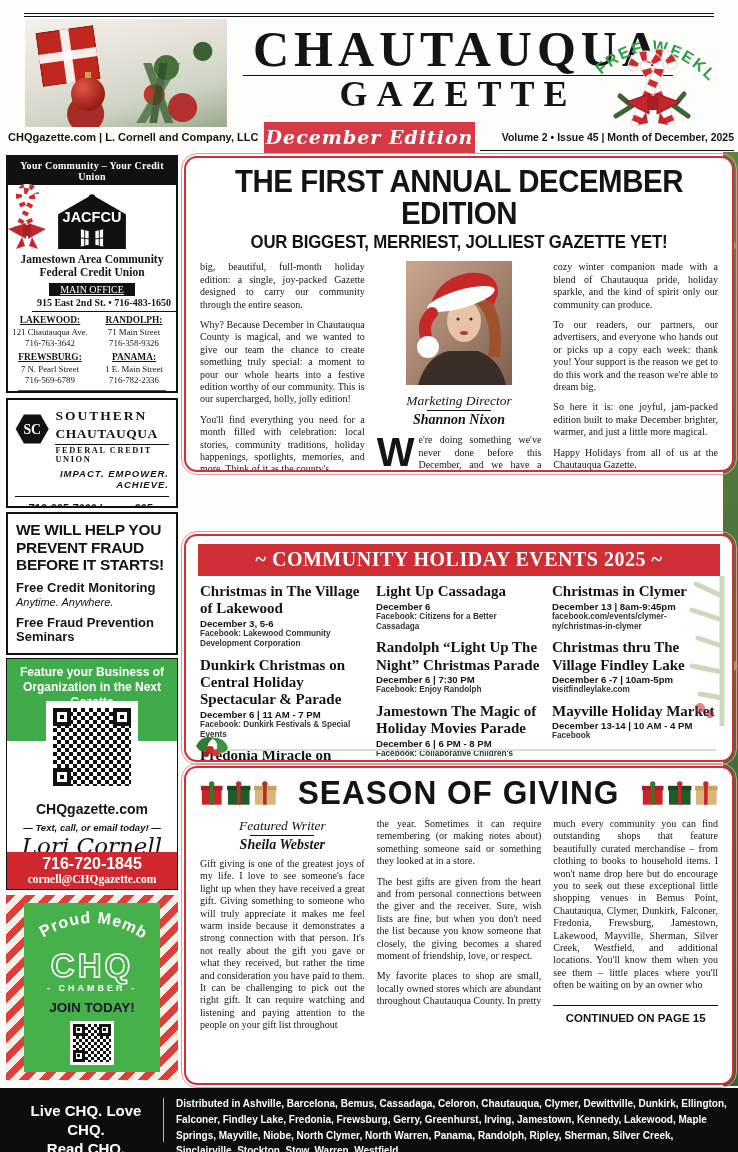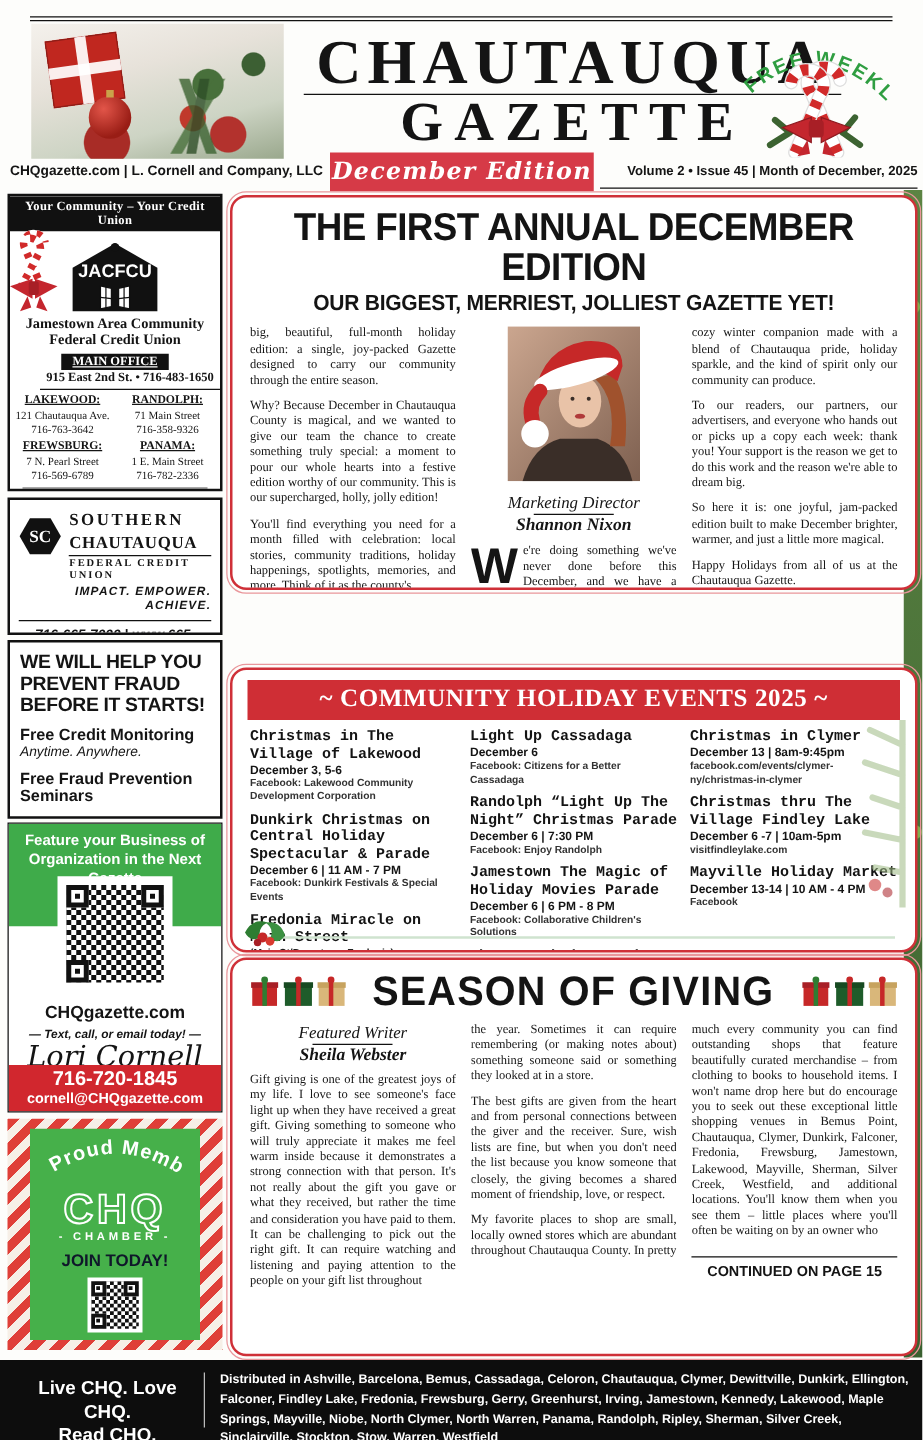--- a/index.html
+++ b/index.html
@@ -28,21 +28,21 @@
   .hero-pine { position:absolute; right:8px; bottom:4px; width:120px; height:60px;
     background:
       linear-gradient(100deg, transparent 46%, #2f4f28 47% 52%, transparent 53%),
       linear-gradient(70deg, transparent 46%, #3c6331 47% 52%, transparent 53%),
       linear-gradient(120deg, transparent 46%, #48703b 47% 52%, transparent 53%);
     opacity:.8; }
 
   .masthead { top:24px; left:228px; width:460px; text-align:center; }
   .mast1 { font-family:"Liberation Serif", serif; font-weight:bold; font-size:50px; letter-spacing:5px; line-height:1.0; white-space:nowrap; }
   .mast-rule { width:430px; margin:1px auto 0; border-top:1.5px solid #111; }
-  .mast2 { font-family:"Liberation Serif", serif; font-weight:bold; font-size:44px; letter-spacing:9px; line-height:1.02; white-space:nowrap; }
+  .mast2 { font-family:"Liberation Serif", serif; font-weight:bold; font-size:36px; letter-spacing:9px; line-height:1.02; white-space:nowrap; }
 
   .badge { top:20px; left:586px; width:132px; height:106px; }
 
   
   .infobar-left { top:131px; left:8px; font-family:"Liberation Sans", sans-serif; font-weight:bold; font-size:11px; }
   .ribbon { top:122px; left:264px; width:211px; height:31px; background:#d63a47; color:#fff; text-align:center;
     font-family:"DejaVu Serif", serif; font-style:italic; font-weight:bold; font-size:19px; line-height:30px; letter-spacing:1px; }
   .infobar-right { top:131px; right:4px; font-family:"Liberation Sans", sans-serif; font-weight:bold; font-size:10.5px; }
   .infoline { top:150px; left:480px; width:254px; border-top:1.5px solid #111; }
 
@@ -55,21 +55,21 @@
       radial-gradient(circle at 40% 80%, #c23a2e 0 3px, transparent 4px),
       linear-gradient(#5c8443, #39602f); }
 
   
   .side-ad { left:6px; width:172px; background:#fff; border:2px solid #111; overflow:hidden; }
   .jacfcu { top:155px; height:238px; }
   .tagbar { background:#111; color:#fff; text-align:center; font-weight:bold; font-size:10px; padding:3px 0; letter-spacing:.3px; }
   .jac-logo { display:block; margin:4px auto 0; }
   .jac-name { text-align:center; font-weight:bold; font-size:11.5px; line-height:1.15; margin-top:2px; }
   .mainoffice { display:block; width:86px; margin:4px auto 0; background:#111; color:#fff; text-align:center;
-    font-weight:bold; font-size:10px; text-decoration:underline; padding:1px 0; }
+    font-weight:normal; font-size:10px; text-decoration:underline; padding:1px 0; }
   .mainaddr { text-align:center; font-weight:bold; font-size:10px; margin-top:1px; border-bottom:1px solid #111; padding-bottom:3px;margin-left:24px; }
   .branches { display:flex; flex-wrap:wrap; margin-top:3px; }
   .branch { width:50%; text-align:center; font-size:8.8px; line-height:1.25; margin-bottom:3px; }
   .branch b { display:block; font-size:9.4px; text-decoration:underline; }
   .jac-web { text-align:center; font-weight:bold; font-style:italic; font-size:12.5px; border-top:1px solid #555; margin:1px 10px 0; padding-top:1px; }
   .candy-decor { position:absolute; left:-4px; top:22px; }
 
   
   .scfcu { top:398px; height:110px; padding:6px 7px 4px; }
   .sc-row { display:flex; align-items:flex-start; gap:6px; }
@@ -94,21 +94,21 @@
   .qr-inner { width:100%; height:100%; position:relative;
     background: conic-gradient(#111 90deg, #fff 0 180deg, #111 0 270deg, #fff 0) 0 0 / 8px 8px; }
   .qr-f { position:absolute; width:18px; height:18px; border:4px solid #111; background:#fff; }
   .qr-f:before { content:""; position:absolute; left:3px; top:3px; width:4px; height:4px; background:#111; }
   .qr-f.tl{ left:0; top:0; } .qr-f.tr{ right:0; top:0; } .qr-f.bl{ left:0; bottom:0; }
   .feat-site { position:absolute; top:142px; width:100%; text-align:center; font-family:"Liberation Sans", sans-serif; font-weight:900; font-size:14px; }
   .feat-cta { position:absolute; top:163px; width:100%; text-align:center; font-family:"Liberation Sans", sans-serif; font-weight:bold; font-style:italic; font-size:9.5px; }
   .feat-sig { position:absolute; top:174px; width:100%; text-align:center; font-family:"DejaVu Serif", serif; font-style:italic; font-size:23px; }
   .feat-red { position:absolute; bottom:0; width:100%; background:#d1272e; color:#fff; text-align:center; padding:3px 0 4px; }
   .feat-phone { font-family:"Liberation Sans", sans-serif; font-weight:900; font-size:16px; line-height:1.1; }
-  .feat-mail { font-family:Liberation Sans, sans-serif; font-weight:bold; font-size:11.5px; }
+  .feat-mail { font-family:Liberation Serif, serif; font-weight:bold; font-size:11.5px; }
 
   
   .chamber { top:895px; height:185px; border:none;
     background: repeating-linear-gradient(135deg, #df3f38 0 7px, #f6efe7 7px 14px); }
   .cham-card { position:absolute; left:18px; top:8px; width:136px; height:169px; background:#46b04a; text-align:center; }
   .cham-chq { display:block; margin:0 auto; }
   .cham-label { color:#fff; font-family:"Liberation Sans", sans-serif; font-weight:bold; font-size:9px; letter-spacing:3px; margin-top:-2px; }
   .cham-join { color:#0f172a; font-family:"Liberation Sans", sans-serif; font-weight:900; font-size:13.5px; margin-top:7px; }
   .cham-qr { width:44px; height:44px; margin:6px auto 0; background:#fff; padding:3px; }
   .cham-qr .qr-inner { background-size:6px 6px; }
@@ -130,21 +130,21 @@
   .byline-name { text-align:center; font-style:italic; font-weight:bold; font-size:14px; }
   .dropcap { float:left; font-family:"Liberation Sans", sans-serif; font-weight:900; font-size:40px; line-height:.78; padding:3px 4px 0 0; }
 
   
   .p2 { top:534px; height:228px; padding:6px 10px; }
   .ev-header { background:#cf2e35; color:#fff; text-align:center; font-family:"Liberation Serif", serif; font-weight:bold;
     font-size:20px; letter-spacing:.5px; padding:4px 0 5px; margin:2px 2px 7px; }
   .ev-cols { display:flex; gap:10px; padding:0 4px; }
   .ev-col { width:172px; }
   .ev { margin-bottom:7px; }
-  .ev-t { font-weight:bold; font-size:12px; line-height:1.15;font-family:Liberation Mono, monospace; }
+  .ev-t { font-weight:bold; font-size:15px; line-height:1.15; }
   .ev-s { font-family:"Liberation Sans", sans-serif; font-weight:bold; font-size:8.2px; color:#222; }
   .ev-d { font-family:"Liberation Sans", sans-serif; font-weight:bold; font-size:9.6px; margin-top:.5px; }
   .ev-i { font-family:"Liberation Sans", sans-serif; font-weight:bold; font-size:8.2px; color:#333; line-height:1.25; }
   .ev-bottomline { position:absolute; left:16px; right:16px; bottom:9px; border-top:2px solid #cfe3cf; }
   .holly { position:absolute; left:6px; bottom:2px; }
   .ev-pine { position:absolute; right:4px; top:40px; opacity:.55; }
 
   
   .p3 { top:766px; height:319px; padding:6px 14px; }
   .p3-headrow { display:flex; align-items:center; justify-content:center; gap:14px; }

